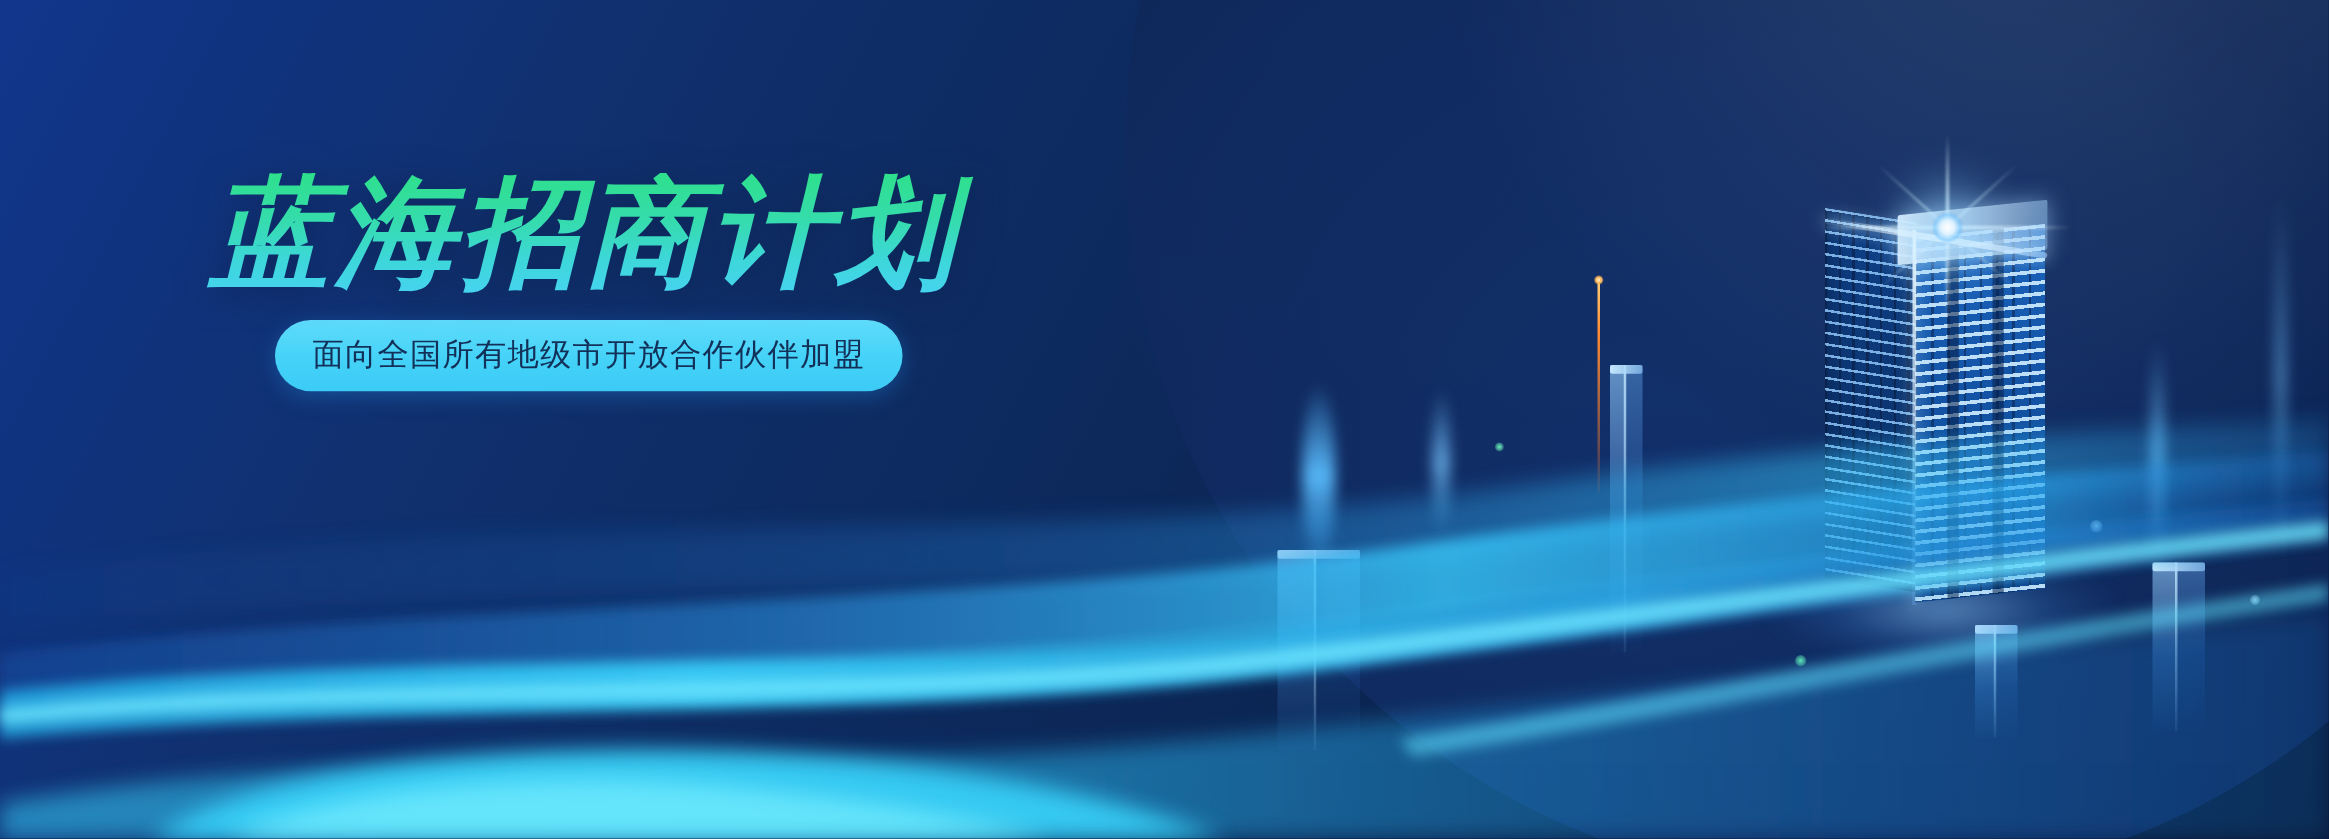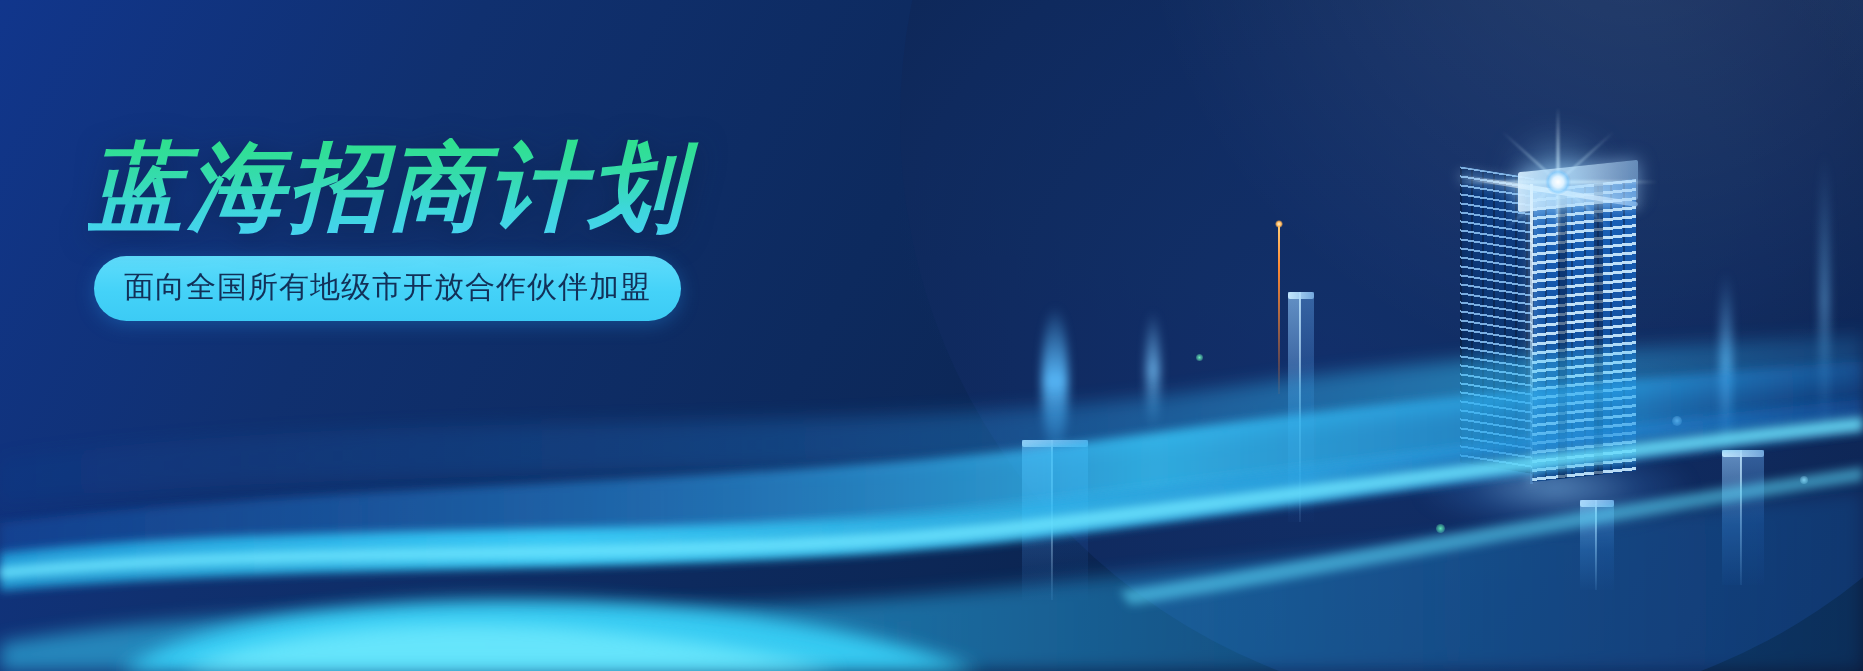--- a/index.html
+++ b/index.html
@@ -126,39 +126,39 @@
   .flare .ray-d1{position:absolute;left:50%;top:50%;width:150px;height:2px;transform:translate(-50%,-50%) rotate(42deg);
     background:linear-gradient(90deg,rgba(120,200,255,0),rgba(215,240,255,.7),rgba(120,200,255,0));filter:blur(1px);}
   .flare .ray-d2{position:absolute;left:50%;top:50%;width:150px;height:2px;transform:translate(-50%,-50%) rotate(-42deg);
     background:linear-gradient(90deg,rgba(120,200,255,0),rgba(215,240,255,.7),rgba(120,200,255,0));filter:blur(1px);}
 
   
   .waves{position:absolute;left:0;bottom:0;width:1863px;height:380px;pointer-events:none;}
   .waves svg{display:block;width:100%;height:100%;}
 
   
-  .content{position:absolute;left:88px;top:138px;width:760px;}
+  .content{position:absolute;left:88px;top:138px;width:760px;text-align:center;}
   .title{
     margin:0;font-size:96px;line-height:1.02;font-weight:bold;font-style:italic;
     letter-spacing:4px;white-space:nowrap;
     background:linear-gradient(180deg,#2ee08c 0%,#35dcab 38%,#3dd7da 72%,#46d3f0 100%);
     -webkit-background-clip:text;background-clip:text;color:transparent;
     -webkit-text-fill-color:transparent;
     filter:drop-shadow(0 4px 14px rgba(10,30,70,.55));
   }
   .subtitle{
     margin:14px 0 0 6px;font-size:42px;line-height:1.1;letter-spacing:2px;
     color:#45cff0;white-space:nowrap;
     text-shadow:0 2px 10px rgba(20,80,160,.5);
   }
   .pill{
     display:inline-block;margin-top:20px;margin-left:6px;
     padding:11px 30px 13px;border-radius:999px;
     background:linear-gradient(180deg,#5fdcfb 0%,#44d2f8 55%,#3ccbf5 100%);
-    color:#123058;font-size:30px;letter-spacing:1px;white-space:nowrap;
+    color:#123058;font-size:25px;letter-spacing:1px;white-space:nowrap;
     box-shadow:0 4px 18px rgba(30,120,200,.45);
   }
 </style>
 </head>
 <body>
 
 <div id="banner">
 
   <div class="planet-wrap">
     <div class="planet-glow"></div>

